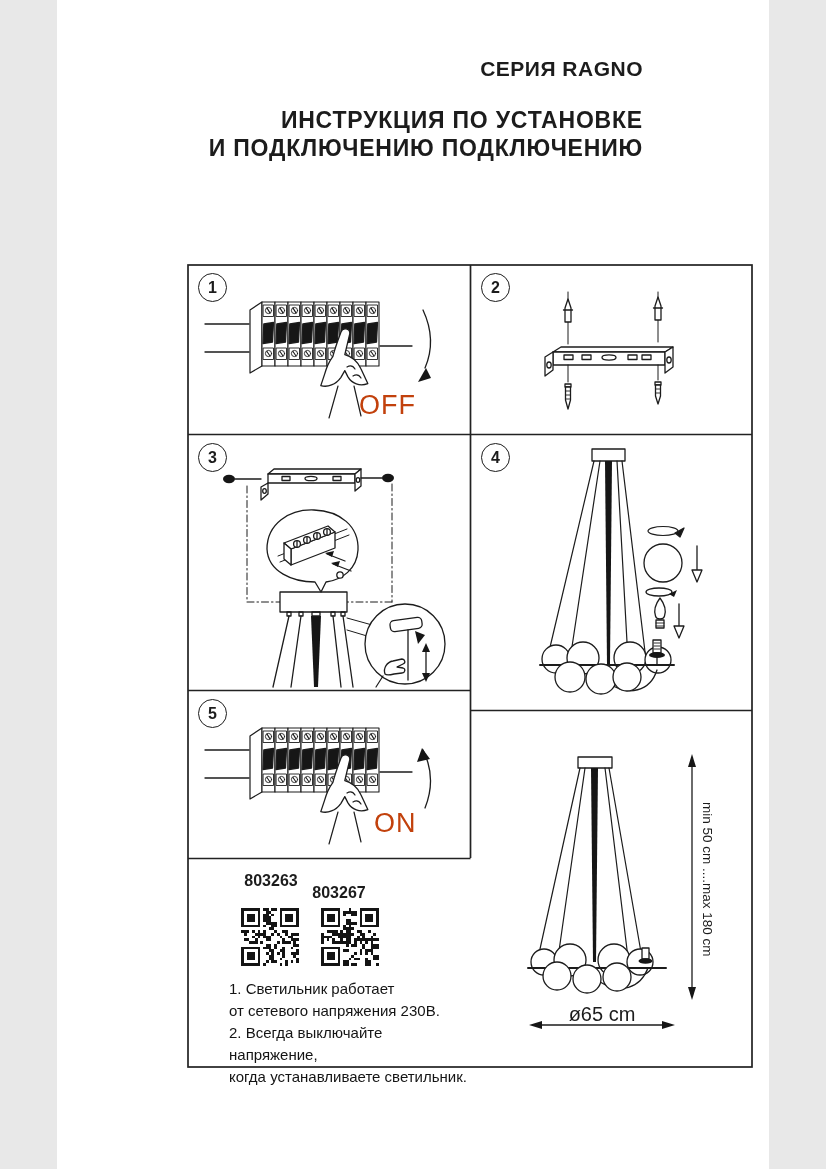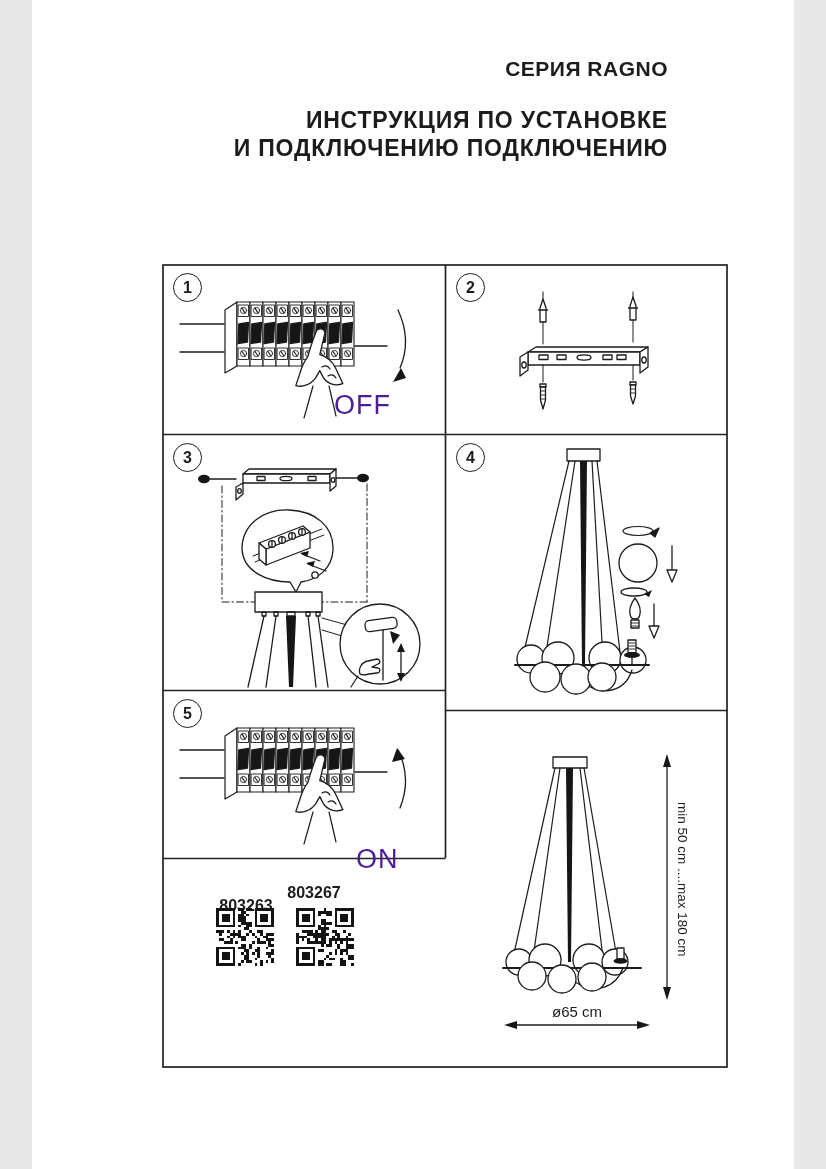--- a/index.html
+++ b/index.html
@@ -1,41 +1,41 @@
 <!DOCTYPE html>
 <html><head>
 <meta charset="utf-8">
 <style>
   html,body{margin:0;padding:0;background:#e8e8e8;}
-  #page{position:relative;width:762px;height:1169px;background:#ffffff;margin:0 auto;
-        font-family:"Liberation Sans", sans-serif;color:#1c1c1c;overflow:hidden;}
+  #page{position:relative;width:664px;height:1169px;background:#ffffff;margin:0 auto;
+        font-family:"Liberation Sans", sans-serif;color:#1c1c1c;overflow:hidden;padding-left:48px;}
   
   #header{position:absolute;top:54px;right:126px;text-align:right;}
   .h-line{font-weight:700;font-size:21px;line-height:30px;letter-spacing:.5px;}
   .h-title{margin-top:22px;}
   .h-title .t-line{font-weight:700;font-size:23px;line-height:28px;letter-spacing:.8px;}
   
   #figure{position:absolute;left:130px;top:264px;width:566px;height:804px;}
   #gridlines{position:absolute;left:0;top:0;}
   .panel{position:absolute;}
   .badge{position:absolute;left:11px;top:9px;width:27px;height:27px;border:1.6px solid #1c1c1c;
          border-radius:50%;display:flex;align-items:center;justify-content:center;
          font-size:16px;font-weight:700;background:#fff;}
-  .switch-label{position:absolute;font-size:27px;letter-spacing:1px;color:#4c1d95;}
+  .switch-label{position:absolute;font-size:27px;letter-spacing:1px;color:#c2410c;}
   .p-svg{position:absolute;left:0;top:0;}
   .ln{stroke:#1c1c1c;fill:none;stroke-width:1.3;stroke-linecap:round;stroke-linejoin:round;}
   .fillw{fill:#fff;}
   
   .qr-label{position:absolute;font-size:16px;font-weight:700;width:80px;text-align:center;}
   .qr{position:absolute;width:58px;height:58px;}
   #notes{position:absolute;left:42px;top:120px;font-size:15px;line-height:22px;color:#141414;}
   
   .dim-v{position:absolute;left:230px;top:92px;height:190px;writing-mode:vertical-rl;
          font-size:13.5px;white-space:nowrap;display:flex;align-items:center;}
-  .dim-h{position:absolute;left:82px;top:293px;width:100px;text-align:center;font-size:15px;}
+  .dim-h{position:absolute;left:82px;top:293px;width:100px;text-align:center;font-size:20px;}
 </style>
 </head>
 <body>
 
 <div id="page">
 
   <svg width="0" height="0" style="position:absolute" aria-hidden="true">
     <defs>
       <g id="brk-module">
         <rect x="0" y="0" width="13" height="64" fill="#fff" stroke="#1c1c1c" stroke-width="1.1"></rect>
@@ -270,25 +270,25 @@
       <svg class="p-svg" width="283" height="168">
         <g class="ln">
           <path d="M18,60 H62 M18,88 H62 M193,82 H225"></path>
           <use href="#brk-unit" transform="translate(75,38)"></use>
           <use href="#hand-point"></use>
           <path d="M238,118 q12,-30 -2,-58"></path>
           <polygon points="235,58 230,72 243,69" fill="#161616" stroke="none"></polygon>
         </g>
       </svg>
       <div class="badge">5</div>
-      <div class="switch-label" style="left:194px;top:118px;margin-top:36px;">ON</div>
+      <div class="switch-label" style="left:187px;top:118px;">ON</div>
     </div>
 
     <div class="panel" style="left:0;top:594px;width:283px;height:210px;">
-      <div class="qr-label" style="left:44px;top:14px;margin-top:25px;">803263</div>
+      <div class="qr-label" style="left:44px;top:14px;">803263</div>
       <div class="qr-label" style="left:112px;top:26px;">803267</div>
       <div class="qr" style="left:54px;top:50px;"><svg viewBox="0 0 21 21" shape-rendering="crispEdges" style="width:100%;height:100%" fill="#141414">
             <rect x="0" y="0" width="7" height="7"></rect>
             <rect x="1" y="1" width="5" height="5" fill="#fff"></rect>
             <rect x="2" y="2" width="3" height="3"></rect>
             <rect x="14" y="0" width="7" height="7"></rect>
             <rect x="15" y="1" width="5" height="5" fill="#fff"></rect>
             <rect x="16" y="2" width="3" height="3"></rect>
             <rect x="0" y="14" width="7" height="7"></rect>
             <rect x="1" y="15" width="5" height="5" fill="#fff"></rect>
@@ -531,20 +531,26 @@
             <rect x="16" y="19" width="1" height="1"></rect>
             <rect x="17" y="19" width="1" height="1"></rect>
             <rect x="8" y="20" width="1" height="1"></rect>
             <rect x="9" y="20" width="1" height="1"></rect>
             <rect x="11" y="20" width="1" height="1"></rect>
             <rect x="12" y="20" width="1" height="1"></rect>
             <rect x="16" y="20" width="1" height="1"></rect>
             <rect x="17" y="20" width="1" height="1"></rect>
             <rect x="20" y="20" width="1" height="1"></rect>
           </svg></div>
+      <div id="notes">
+        <div>1. Светильник работает</div>
+        <div>от сетевого напряжения 230В.</div>
+        <div>2. Всегда выключайте напряжение,</div>
+        <div>когда устанавливаете светильник.</div>
+      </div>
     </div>
 
     <div class="panel" style="left:283px;top:446px;width:283px;height:358px;">
       <svg class="p-svg" width="283" height="358">
         <g class="ln">
           <rect class="fillw" x="108" y="47" width="34" height="11"></rect>
           <path d="M110,58 L68,248 M115,58 L88,248 M135,58 L158,248 M139,58 L172,248" stroke-width="1.2"></path>
           <polygon points="121,58 128,58 126,252 123,252" fill="#161616" stroke="none"></polygon>
           <circle class="fillw" cx="74" cy="252" r="13"></circle>
           <circle class="fillw" cx="100" cy="250" r="16"></circle>

